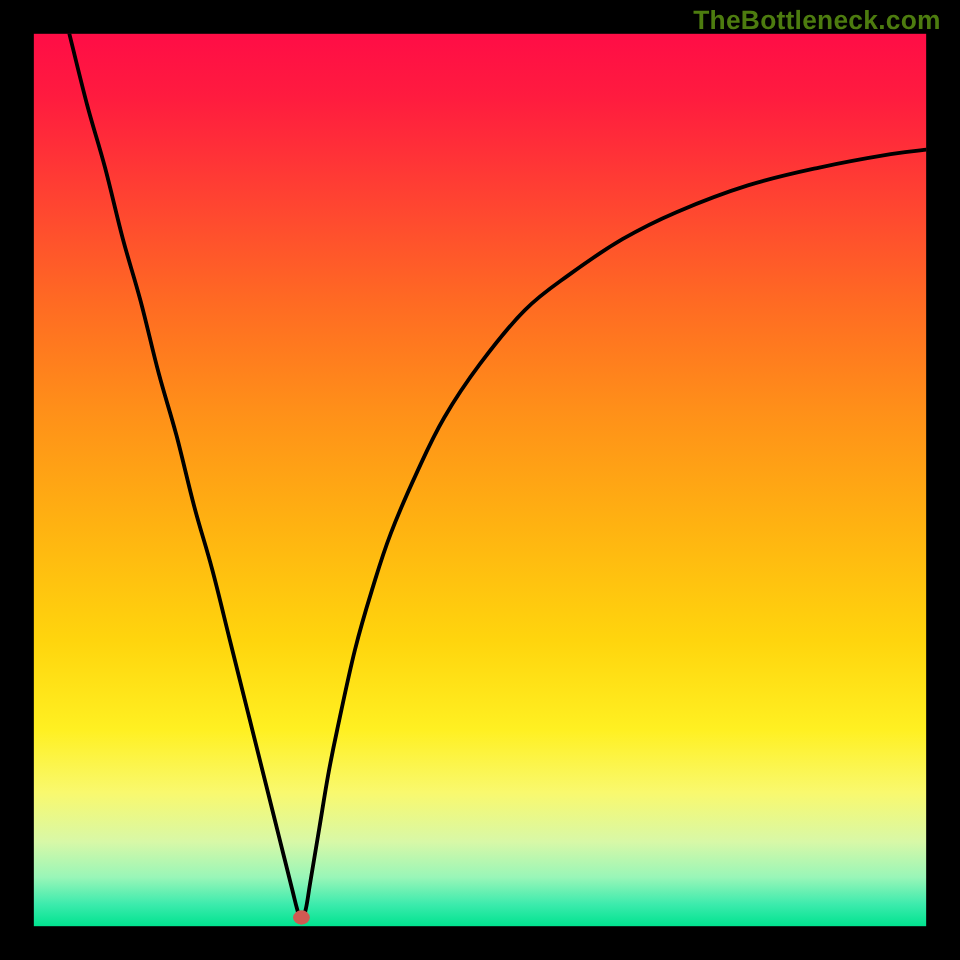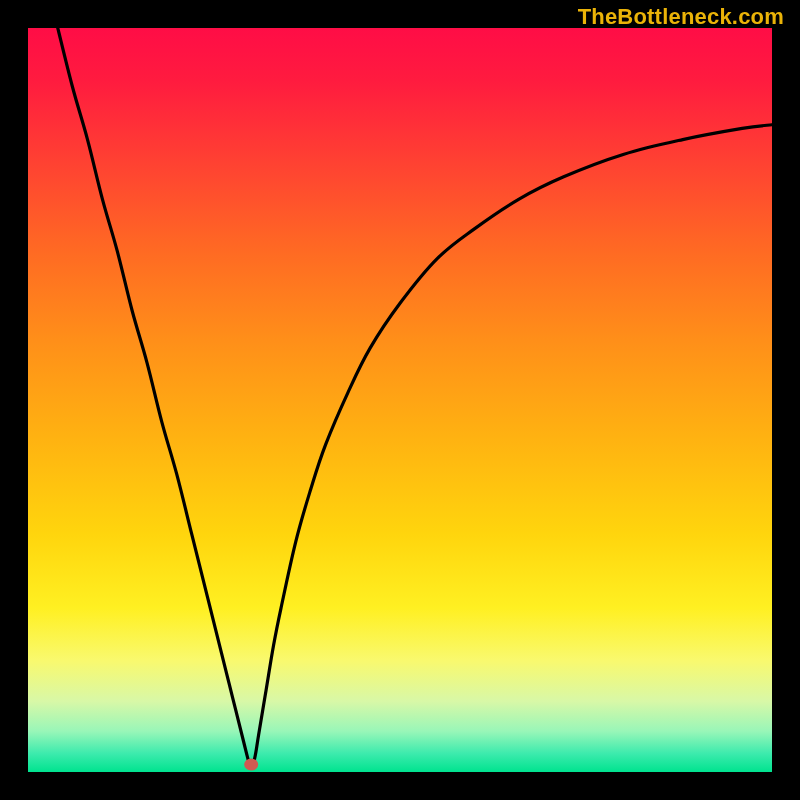--- a/index.html
+++ b/index.html
@@ -21,21 +21,21 @@
     position: absolute;
     left: 28px;
     top: 28px;
     width: 744px;
     height: 744px;
   }
   .watermark {
     position: absolute;
     top: 4px;
     right: 16px;
-    color: #eab308;
+    color: #4d7c0f;
     font-size: 22px;
     font-weight: 600;
     letter-spacing: 0.2px;
     user-select: none;
   }
   svg {
     display: block;
   }
 </style>
 </head>

